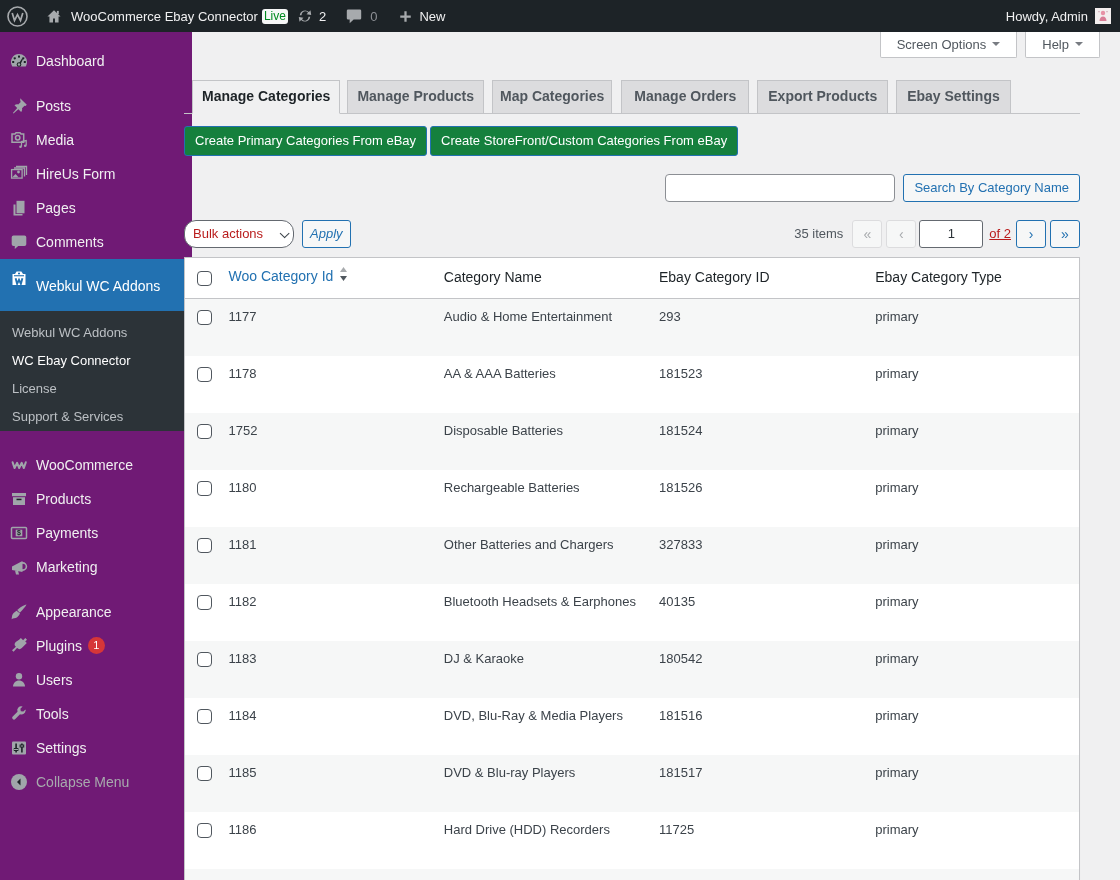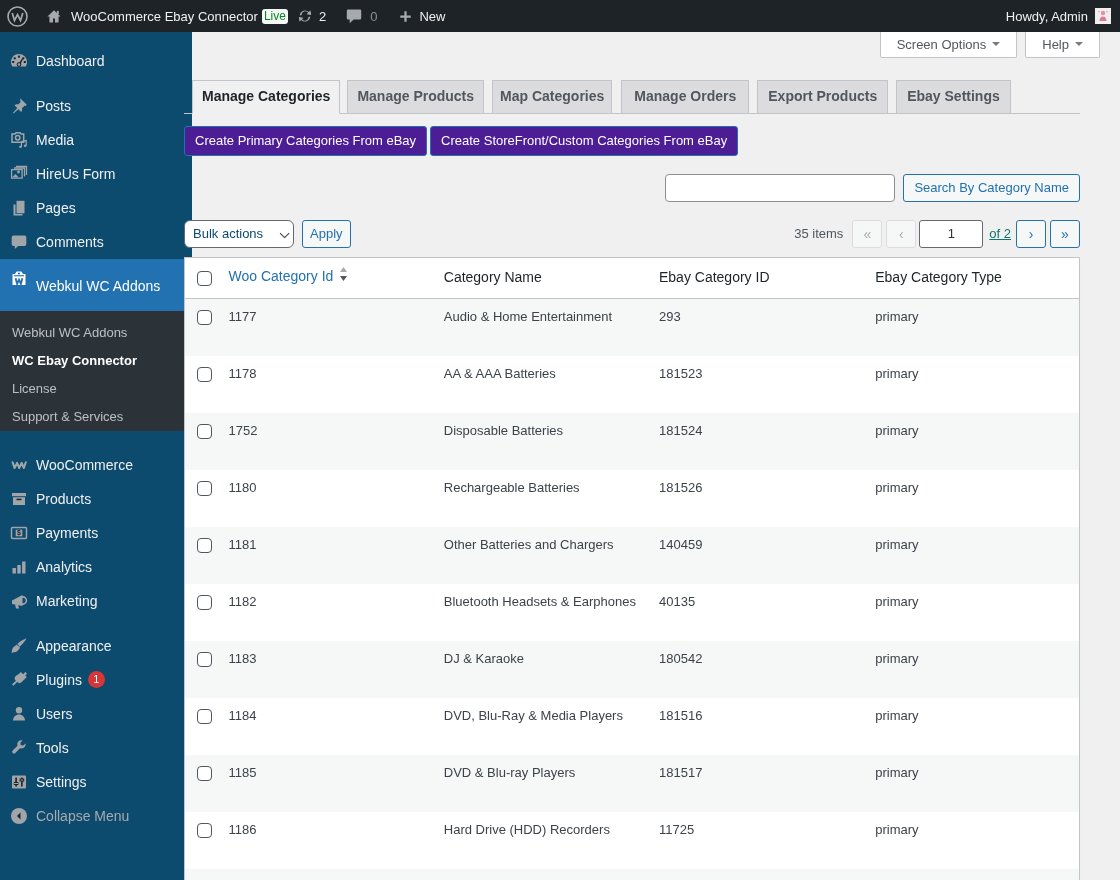--- a/index.html
+++ b/index.html
@@ -9,63 +9,63 @@
 
 #adminbar { position:fixed; top:0; left:0; width:1120px; height:32px; background:#1d2327; color:#f0f0f1; z-index:50; }
 #adminbar .left { position:absolute; left:0; top:0; height:32px; display:flex; align-items:center; }
 #adminbar .right { position:absolute; right:0; top:0; height:32px; display:flex; align-items:center; padding-right:9px; }
 .ab-ico { display:inline-block; }
 #livebadge { background:#f6f7f7; color:#008a20; font-size:12px; font-weight:400; border-radius:3px; padding:1px 2px; line-height:13px; }
 .ab-count { }
 .avatar { width:16px; height:16px; margin-left:7px; background:#f3eeee; position:relative; overflow:hidden; display:inline-block; }
 
 
-#sidemenu { position:fixed; top:32px; left:0; width:192px; height:848px; background:#0c4a6e; color:#f0f0f1; }
+#sidemenu { position:fixed; top:32px; left:0; width:192px; height:848px; background:#701a75; color:#f0f0f1; }
 #menu { margin-top:12px; }
 .mi { position:relative; display:flex; align-items:center; min-height:34px; font-size:14px; color:#f0f0f1; }
 .mi .mico { position:absolute; left:9px; top:50%; transform:translateY(-50%); width:20px; height:20px; display:flex; align-items:center; justify-content:center; }
 .mi .mtext { margin-left:36px; padding-right:8px; line-height:18px; }
 .sep { height:11px; }
 .sep2 { height:17px; }
 .mi.active { background:#2271b1; color:#fff; } .mi.active .mico { top:10px; transform:none; } .mi.active .mtext { position:relative; top:1px; }
 .mi.active .arrow { position:absolute; right:0; top:50%; margin-top:-8px; width:0; height:0; border:8px solid transparent; border-right-color:#f0f0f1; }
 #submenu { background:#2c3338; padding:8px 0 0; }
 .smi { display:block; padding:5px 12px; font-size:13px; line-height:18px; color:#bcc0c4; }
-.smi.current { color:#fff; font-weight:bold; }
+.smi.current { color:#fff; font-weight:normal; }
 .badge { display:inline-block; background:#d63638; color:#fff; font-size:11px; line-height:17px; min-width:17px; text-align:center; border-radius:50%; margin-left:6px; vertical-align:top; }
 .collapse { color:#a7aaad; }
 
 
 #content { margin-left:160px; position:relative; height:848px; padding-top:32px; }
 .screen-links { position:absolute; top:32px; right:20px; display:flex; gap:8px; }
 .screen-link { background:#fff; border:1px solid #c3c4c7; border-top:none; border-radius:0 0 2px 2px; color:#50575e; font-size:13px; padding:4px 16px; height:26px; line-height:17px; }
 .caret { display:inline-block; width:0; height:0; border:4px solid transparent; border-top-color:#787c82; margin-left:6px; vertical-align:-1px; }
 
 .wrap { margin:48px 40px 0 24px; }
 .nav-tabs { border-bottom:1px solid #c3c4c7; padding-left:1px; }
 .nav-tab { display:inline-block; background:#dcdcde; border:1px solid #c3c4c7; border-bottom:none; color:#50575e; font-size:14px; font-weight:bold; line-height:1.57; padding:5px 9px; margin:0 0 -1px 7px; }
 .nav-tab.active { background:#f0f0f1; color:#1d2327; border-bottom:1px solid #f0f0f1; position:relative; }
 
 .btnrow { margin-top:12px; }
-.button-primary { display:inline-block; background:#4c1d95; border:1px solid #2271b1; color:#fff; font-size:13px; line-height:2.15; padding:0 10px; border-radius:3px; margin-right:3px; }
+.button-primary { display:inline-block; background:#15803d; border:1px solid #2271b1; color:#fff; font-size:13px; line-height:2.15; padding:0 10px; border-radius:3px; margin-right:3px; }
 .searchrow { margin-top:18px; text-align:right; }
 .searchrow input { width:230px; height:28px; border:1px solid #8c8f94; border-radius:4px; background:#fff; vertical-align:middle; }
 .button-secondary { display:inline-block; background:#f6f7f7; border:1px solid #2271b1; color:#2271b1; font-size:13px; line-height:26px; padding:0 10px; border-radius:3px; vertical-align:middle; margin-left:8px; height:28px; }
 
 .tablenav { margin-top:18px; height:28px; position:relative; }
-.bulkselect { display:inline-block; height:28px; width:110px; border:1px solid #646970; border-radius:6px; background:#fff; color:#0c4a6e; font-size:13px; line-height:26px; padding:0 8px; position:relative; }
+.bulkselect { display:inline-block; height:28px; width:110px; border:1px solid #646970; border-radius:12px; background:#fff; color:#b91c1c; font-size:13px; line-height:26px; padding:0 8px; position:relative; }
 .bulkselect .chev { position:absolute; right:7px; top:11px; width:7px; height:7px; border-right:1.5px solid #3c434a; border-bottom:1.5px solid #3c434a; transform:rotate(45deg) translateY(-3px); }
-.apply { margin-left:8px; line-height:26px; }
+.apply { margin-left:8px; line-height:26px;font-style:italic; }
 .pagination { position:absolute; right:0; top:0; display:flex; align-items:center; }
 .displaying-num { color:#50575e; margin-right:5px; }
 .pgbtn { width:30px; height:28px; border-radius:3px; display:flex; align-items:center; justify-content:center; font-size:14px; margin-left:4px; }
 .pgbtn.disabled { background:#f6f7f7; border:1px solid #dcdcde; color:#a7aaad; }
 .pgbtn.on { background:#f6f7f7; border:1px solid #2271b1; color:#2271b1; }
 .pginput { width:64px; height:28px; border:1px solid #646970; border-radius:3px; background:#fff; text-align:center; font-size:13px; color:#2c3338; line-height:26px; margin-left:3px; }
-.pgof { color:#0f766e; margin-left:6px;text-decoration:underline; }
+.pgof { color:#b91c1c; margin-left:6px;text-decoration:underline; }
 
 table.list { border-collapse:collapse; width:896px; margin-top:9px; background:#fff; border:1px solid #c3c4c7; box-shadow:0 1px 1px rgba(0,0,0,.04); table-layout:fixed; }
 table.list thead th { text-align:left; font-weight:normal; font-size:14px; color:#1d2327; padding:8px 10px 10px; border-bottom:1px solid #c3c4c7; line-height:1.5; }
 table.list th.chk, table.list td.chk { width:34px; padding:11px 0 0 12px; vertical-align:top; }
 table.list thead th.chk { padding-top:13px; }
 table.list td { font-size:13px; color:#3c434a; padding:8px 10px 29px; vertical-align:top; line-height:1.54; }
 table.list tr.alt td { background:#f6f7f7; }
 th .sortlink { color:#2271b1; }
 .sorticons { display:inline-block; vertical-align:middle; margin-left:6px; }
 input[type=checkbox] { appearance:none; -webkit-appearance:none; width:15px; height:15px; border:1px solid #50575e; border-radius:4px; background:#fff; margin:0; }
@@ -235,30 +235,20 @@
             <rect x="2.5" y="4.5" width="15" height="11" rx="1" fill="none" stroke="#a0a5aa" stroke-width="1.5"></rect>
             <rect x="6.7" y="6.7" width="6.6" height="6.6" fill="#a0a5aa"></rect>
             <text x="10" y="12.2" text-anchor="middle" font-size="7" font-weight="bold" fill="#1d2327" font-family="Liberation Sans">$</text>
           </svg>
         </span>
         <span class="mtext">Payments</span>
       </div>
       <div class="mi">
         <span class="mico">
           <svg width="20" height="20" viewBox="0 0 20 20">
-            <rect x="3.5" y="11" width="3.4" height="5.5" fill="#a0a5aa"></rect>
-            <rect x="8.3" y="8" width="3.4" height="8.5" fill="#a0a5aa"></rect>
-            <rect x="13.1" y="4.5" width="3.4" height="12" fill="#a0a5aa"></rect>
-          </svg>
-        </span>
-        <span class="mtext">Analytics</span>
-      </div>
-      <div class="mi">
-        <span class="mico">
-          <svg width="20" height="20" viewBox="0 0 20 20">
             <path d="M3 9.5 13.5 4v11L3 13z" fill="#a0a5aa"></path>
             <circle cx="13.8" cy="9.5" r="3.6" fill="none" stroke="#a0a5aa" stroke-width="1.6"></circle>
             <path d="M6 13.5h3l1 4H7z" fill="#a0a5aa"></path>
           </svg>
         </span>
         <span class="mtext">Marketing</span>
       </div>
       <div class="sep"></div>
       <div class="mi">
         <span class="mico">
@@ -391,21 +381,21 @@
             <td class="chk"><input type="checkbox" style=""></td>
             <td>1180</td>
             <td>Rechargeable Batteries</td>
             <td>181526</td>
             <td>primary</td>
           </tr>
           <tr class="alt">
             <td class="chk"><input type="checkbox" style=""></td>
             <td>1181</td>
             <td>Other Batteries and Chargers</td>
-            <td>140459</td>
+            <td>327833</td>
             <td>primary</td>
           </tr>
           <tr class="">
             <td class="chk"><input type="checkbox" style=""></td>
             <td>1182</td>
             <td>Bluetooth Headsets &amp; Earphones</td>
             <td>40135</td>
             <td>primary</td>
           </tr>
           <tr class="alt">

